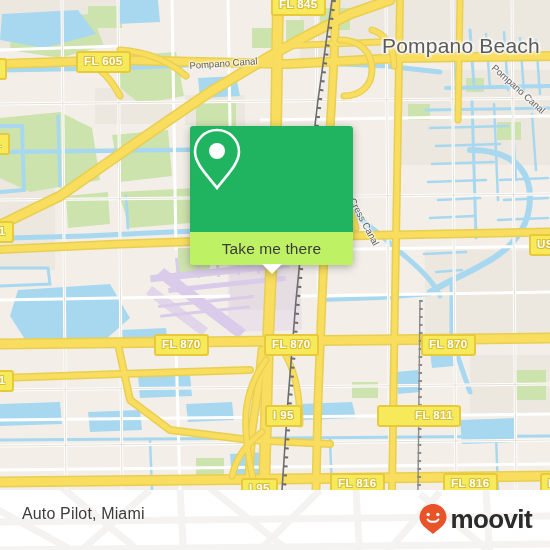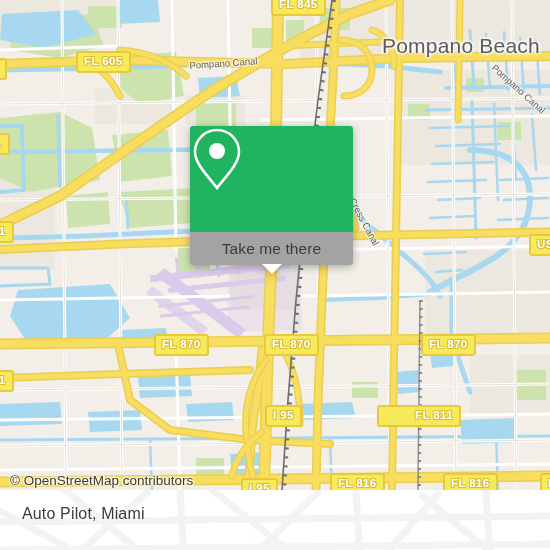--- a/index.html
+++ b/index.html
@@ -69,21 +69,21 @@
   #callout{
     position:absolute;left:190px;top:126px;width:163px;
     filter:drop-shadow(0 2px 4px rgba(0,0,0,.30));
   }
   #callout-green{
     height:106px;background:#20b461;
     border-radius:3px 3px 0 0;
     display:flex;align-items:center;justify-content:center;
   }
   #callout-white{
-    height:33px;background:#a3a3a3;border-radius:0 0 3px 3px;
+    height:33px;background:#bef264;border-radius:0 0 3px 3px;
     display:flex;align-items:center;justify-content:center;
     position:relative;
   }
   #callout-label{
     font-size:15.5px;color:#3b3b3b;letter-spacing:.1px;
   }
   #callout-tail{
     position:absolute;left:50%;bottom:-9px;margin-left:-10px;
     width:0;height:0;
     border-left:10px solid transparent;
@@ -366,21 +366,20 @@
     <div class="shield" style="left:154px;top:334px;">FL 870</div>
     <div class="shield" style="left:264px;top:334px;">FL 870</div>
     <div class="shield" style="left:421px;top:334px;">FL 870</div>
     <div class="shield" style="left:265px;top:405px;">I 95</div>
     <div class="shield" style="left:377px;top:405px;padding-left:36px;">FL 811</div>
     <div class="shield" style="left:241px;top:478px;">I 95</div>
     <div class="shield" style="left:330px;top:473px;">FL 816</div>
     <div class="shield" style="left:443px;top:473px;">FL 816</div>
     <div class="shield" style="left:540px;top:473px;">F</div>
 
-    <div id="attribution">© OpenStreetMap contributors</div>
 
     <div id="callout">
       <div id="callout-green">
         <svg width="54" height="66" viewBox="0 0 54 66">
           <path d="M27 4 C 15 4, 5 13.6, 5 25.8 C 5 38, 18 50, 27 62 C 36 50, 49 38, 49 25.8 C 49 13.6, 39 4, 27 4 Z" fill="none" stroke="#ffffff" stroke-width="2.6"></path>
           <circle cx="27" cy="25" r="8" fill="#ffffff"></circle>
         </svg>
       </div>
       <div id="callout-white">
         <span id="callout-label">Take me there</span>
@@ -401,15 +400,24 @@
         <path d="M440 32 L380 100"></path>
         <path d="M420 34 L500 100"></path>
         <path d="M0 62 L550 56"></path>
         <path d="M0 90 L550 84"></path>
         <path d="M180 28 L184 100"></path>
         <path d="M356 30 L360 100"></path>
         <path d="M486 30 L490 100"></path>
       </g>
     </svg>
     <div id="footer-title" style="top:15px;left:22px;position:absolute;">Auto Pilot, Miami</div>
+    <div id="brand" style="top:13px;">
+      <svg width="30" height="32" viewBox="0 0 30 32">
+        <path d="M15 1 C 7.5 1, 1.5 7, 1.5 14.3 C 1.5 21.5, 9 26, 15 31 C 21 26, 28.5 21.5, 28.5 14.3 C 28.5 7, 22.5 1, 15 1 Z" fill="#e8532a"></path>
+        <circle cx="10.2" cy="11.5" r="1.7" fill="#ffffff"></circle>
+        <circle cx="19.8" cy="11.5" r="1.7" fill="#ffffff"></circle>
+        <path d="M9.6 16.4 C 11.6 19.6, 18.4 19.6, 20.4 16.4" fill="none" stroke="#ffffff" stroke-width="1.9" stroke-linecap="round"></path>
+      </svg>
+      <span id="brand-wordmark">moovit</span>
+    </div>
   </div>
 
 </div>
 
 </body></html>

